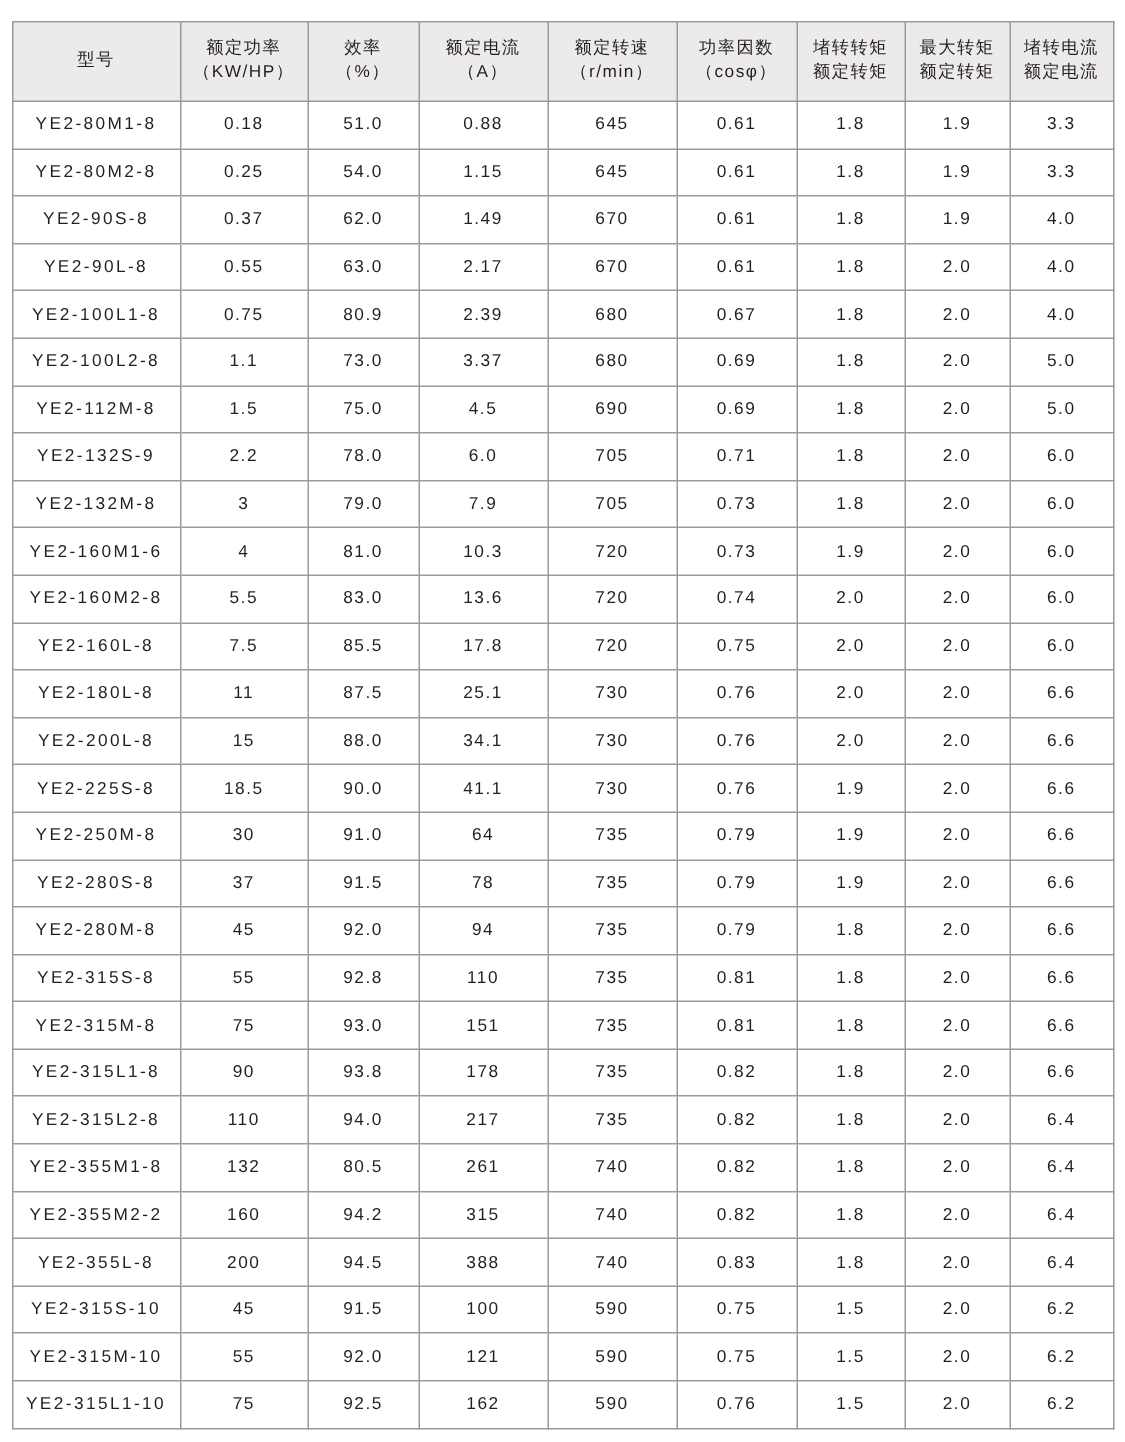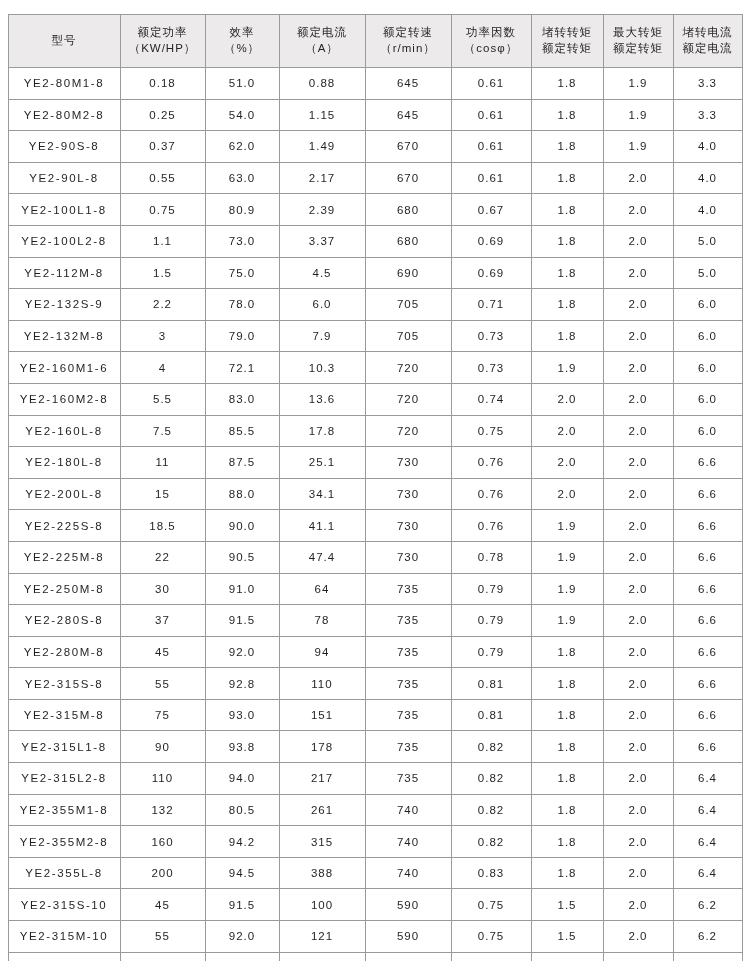--- a/index.html
+++ b/index.html
@@ -216,21 +216,21 @@
           <td>7.9</td>
           <td>705</td>
           <td>0.73</td>
           <td>1.8</td>
           <td>2.0</td>
           <td>6.0</td>
         </tr>
         <tr>
           <td class="model">YE2-160M1-6</td>
           <td>4</td>
-          <td>72.1</td>
+          <td>81.0</td>
           <td>10.3</td>
           <td>720</td>
           <td>0.73</td>
           <td>1.9</td>
           <td>2.0</td>
           <td>6.0</td>
         </tr>
         <tr>
           <td class="model">YE2-160M2-8</td>
           <td>5.5</td>
@@ -280,31 +280,20 @@
           <td>18.5</td>
           <td>90.0</td>
           <td>41.1</td>
           <td>730</td>
           <td>0.76</td>
           <td>1.9</td>
           <td>2.0</td>
           <td>6.6</td>
         </tr>
         <tr>
-          <td class="model">YE2-225M-8</td>
-          <td>22</td>
-          <td>90.5</td>
-          <td>47.4</td>
-          <td>730</td>
-          <td>0.78</td>
-          <td>1.9</td>
-          <td>2.0</td>
-          <td>6.6</td>
-        </tr>
-        <tr>
           <td class="model">YE2-250M-8</td>
           <td>30</td>
           <td>91.0</td>
           <td>64</td>
           <td>735</td>
           <td>0.79</td>
           <td>1.9</td>
           <td>2.0</td>
           <td>6.6</td>
         </tr>
@@ -379,21 +368,21 @@
           <td>132</td>
           <td>80.5</td>
           <td>261</td>
           <td>740</td>
           <td>0.82</td>
           <td>1.8</td>
           <td>2.0</td>
           <td>6.4</td>
         </tr>
         <tr>
-          <td class="model">YE2-355M2-8</td>
+          <td class="model">YE2-355M2-2</td>
           <td>160</td>
           <td>94.2</td>
           <td>315</td>
           <td>740</td>
           <td>0.82</td>
           <td>1.8</td>
           <td>2.0</td>
           <td>6.4</td>
         </tr>
         <tr>

